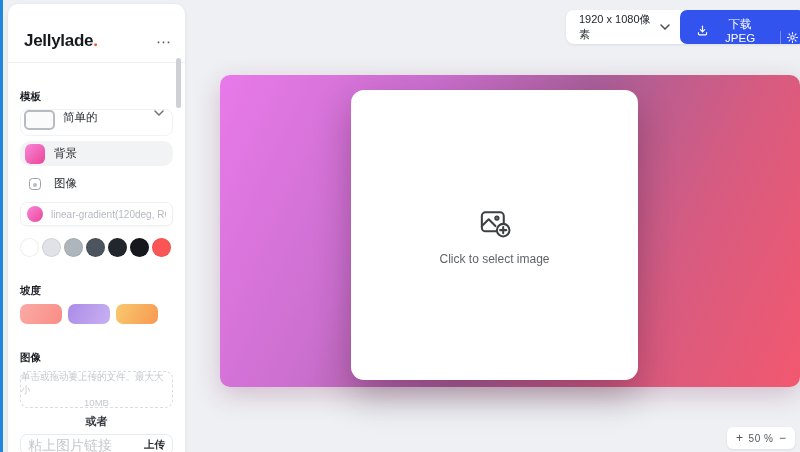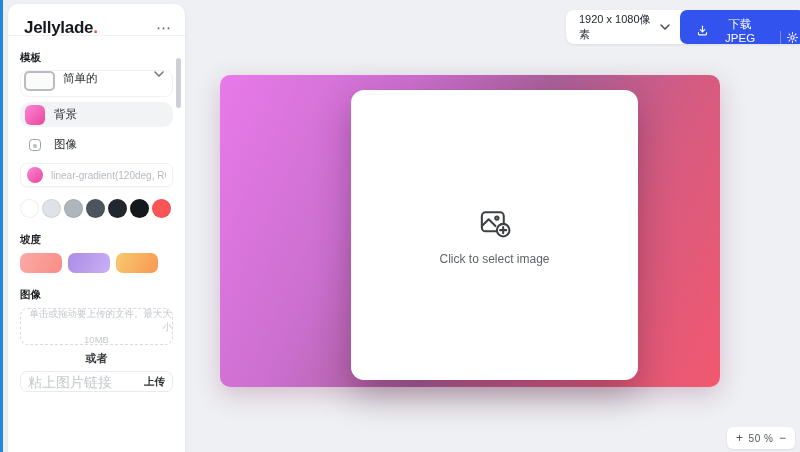--- a/index.html
+++ b/index.html
@@ -13,28 +13,28 @@
   
   .edge-strip { position:absolute; left:0; top:0; width:3px; height:100%; background:#2186dd; z-index:50; }
 
   
   .sidebar {
     position:absolute; left:8px; top:4px; width:177px; height:470px;
     background:#fff; border-radius:10px; box-shadow:0 1px 4px rgba(0,0,0,.07);
     z-index:10;
   }
   .sb-header {
-    height:32px; display:flex; align-items:center; justify-content:space-between;
+    height:59px; display:flex; align-items:center; justify-content:space-between;
     padding:16px 14px 0 16px; border-bottom:1px solid #f0f0f3;
   }
   .logo { font-size:17px; font-weight:700; letter-spacing:-0.3px; color:#17191d; }
   .logo .dot { color:#f0502a; }
   .sb-menu { font-size:15px; color:#55595e; cursor:pointer; line-height:1; }
   .sb-body { padding:0 12px; }
-  .sec-label { font-size:10.5px; font-weight:600; color:#1b1e23; margin-top:15px; }
+  .sec-label { font-size:10.5px; font-weight:600; color:#1b1e23; margin-top:27px; }
 
   .tpl-select {
     margin-top:5px; height:27px; display:flex; align-items:flex-start; gap:8px;
     border:1px solid #f1f2f4; border-radius:8px; padding:0 8px 0 3px; cursor:pointer;
   }
   .tpl-thumb { width:31px; height:20px; background:#fbfbfc; border:2px solid #b8bcc2; border-radius:5px; }
   .tpl-text { font-size:11.5px; color:#2b2f34; flex:1; }
   .chev { flex:0 0 auto; display:flex; }
 
   .layer-row { margin-top:5px; height:25px; display:flex; align-items:center; gap:9px;
@@ -55,21 +55,21 @@
 
   .swatch-row { margin-top:12px; display:flex; gap:3px; }
   .swatch { width:19px; height:19px; border-radius:50%; cursor:pointer; box-shadow:inset 0 0 0 1px rgba(0,0,0,.07); }
 
   .pill-row { margin-top:6px; display:flex; gap:6px; }
   .pill { width:42px; height:20px; border-radius:7px; cursor:pointer; }
 
   .dropzone {
     margin-top:6px; height:37px; border:1.5px dashed #d9dce0; border-radius:8px;
     display:flex; flex-direction:column; align-items:center; justify-content:center;
-    font-size:9.5px; line-height:13px; color:#c4c8cd; cursor:pointer; text-align:right;
+    font-size:9.5px; line-height:13px; color:#c4c8cd; cursor:pointer; text-align:left;
   }
   .or-text { margin-top:6px; text-align:center; font-size:11px; font-weight:700; color:#33373c; }
   .link-row {
     margin-top:5px; height:21px; border:1px solid #e8eaee; border-radius:7px;
     display:flex; align-items:center; padding:0 7px;
   }
   .link-input { border:none; outline:none; flex:1; font-size:14px; color:#33373c; min-width:0;
     font-family:"Liberation Sans", sans-serif; }
   .link-input::placeholder { color:#c4c8cd; }
   .upload-btn { font-size:10.5px; font-weight:700; color:#2b2f34; cursor:pointer; background:none; border:none; }
@@ -85,21 +85,21 @@
   .size-select { display:flex; align-items:center; gap:7px; padding:0 10px 0 13px; cursor:pointer; }
   .size-text { font-size:11px; color:#23272d; }
   .btn-group { margin-left:auto; display:flex; align-items:flex-end; border-radius:7px; overflow:hidden; }
   .dl-btn { display:flex; align-items:center; gap:7px; padding:0 16px; border:none; cursor:pointer;
     font-family:"Liberation Sans", sans-serif; font-size:11.5px; color:#fff; }
   .gear-btn { width:28px; display:flex; align-items:center; justify-content:center;
     border:none; border-left:1px solid rgba(255,255,255,.35); cursor:pointer; }
 
   
   .canvas-area {
-    position:absolute; left:220px; top:75px; width:500px; height:312px;
+    position:absolute; left:220px; top:75px; width:580px; height:312px;
     border-radius:10px; box-shadow:0 8px 24px rgba(130,45,95,.25); cursor:pointer;text-decoration:underline;
   }
   .image-card {
     position:absolute; left:131px; top:15px; width:287px; height:290px;
     background:#fff; border-radius:13px; box-shadow:0 16px 36px rgba(40,5,25,.28);
     display:flex; flex-direction:column; align-items:center; justify-content:center;
     cursor:pointer;
   }
   .card-caption { margin-top:9px; font-size:12px; color:#5f6368; }
 

